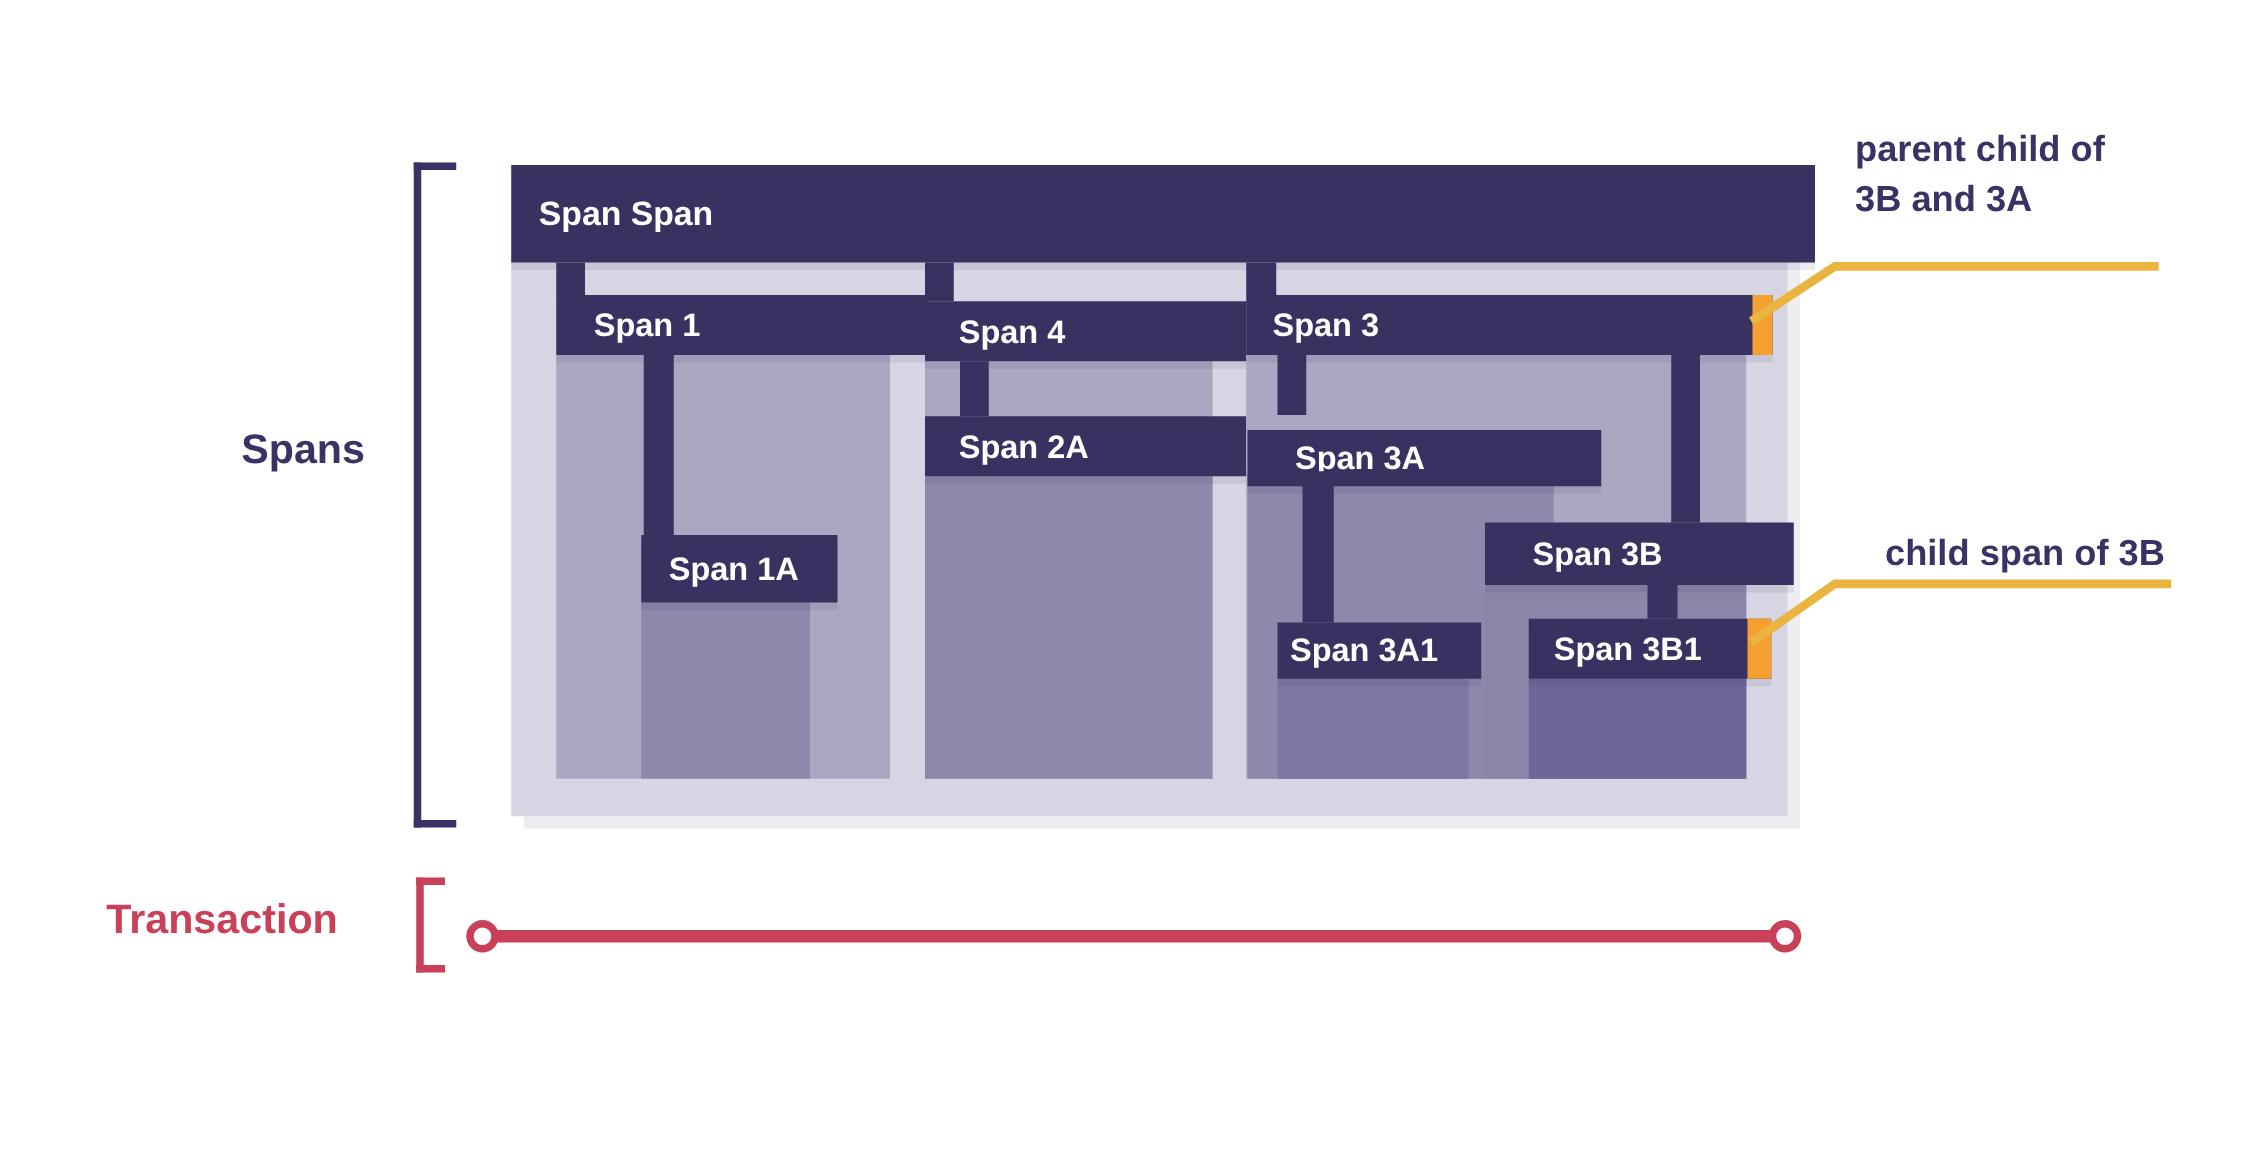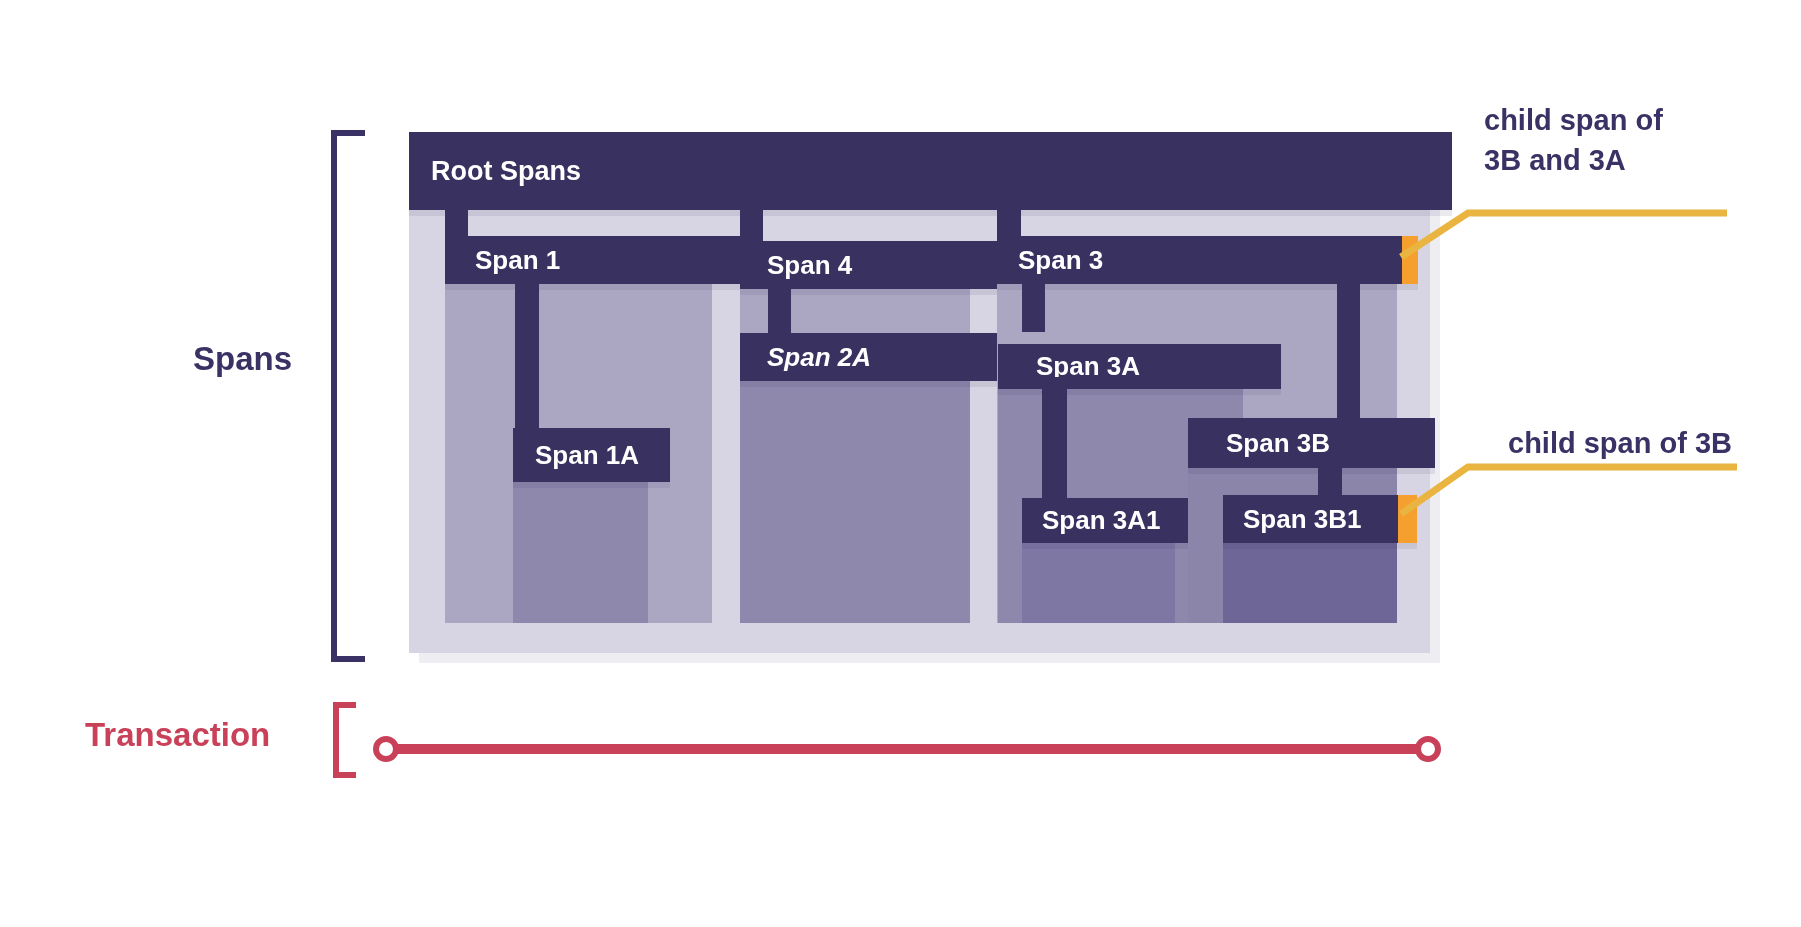--- a/index.html
+++ b/index.html
@@ -56,60 +56,60 @@
 
   <div id="spans-label" class="side-label">Spans</div>
   <div id="spans-bracket"></div>
 
   <div id="transaction-label" class="side-label">Transaction</div>
   <div id="transaction-bracket"></div>
 
   <div id="panel">
 
     <div class="bar" style="left:0;top:0;width:1021px;height:78px;padding-left:22px;font-size:27px;">
-      <span class="lbl">Root Spans</span>
+      <span class="lbl">Span Span</span>
     </div>
 
     <div class="conn" style="left:36px;top:78px;width:23px;height:26px;"></div>
     <div class="body l1" style="left:36px;top:152px;width:267px;height:339px;"></div>
     <div class="bar" style="left:36px;top:104px;width:267px;height:48px;padding-left:30px;">
       <span class="lbl">Span 1</span>
     </div>
     <div class="conn" style="left:106px;top:152px;width:24px;height:144px;"></div>
     <div class="body l2" style="left:104px;top:350px;width:135px;height:141px;"></div>
     <div class="bar" style="left:104px;top:296px;width:135px;height:54px;padding-left:22px;">
       <span class="lbl">Span 1A</span>
     </div>
 
     <div class="conn" style="left:331px;top:78px;width:23px;height:31px;"></div>
     <div class="body l1" style="left:331px;top:157px;width:230px;height:334px;"></div>
     <div class="bar" style="left:331px;top:109px;width:230px;height:48px;padding-left:27px;">
       <span class="lbl">Span 4</span>
     </div>
     <div class="conn" style="left:359px;top:157px;width:23px;height:44px;"></div>
     <div class="body l2" style="left:331px;top:249px;width:230px;height:242px;"></div>
-    <div class="bar" style="left:331px;top:201px;width:230px;height:48px;padding-left:27px;font-style:italic;">
+    <div class="bar" style="left:331px;top:201px;width:230px;height:48px;padding-left:27px;">
       <span class="lbl">Span 2A</span>
     </div>
 
     <div class="conn" style="left:588px;top:78px;width:24px;height:26px;"></div>
     <div class="body l1" style="left:588px;top:152px;width:400px;height:339px;"></div>
     <div class="bar" style="left:588px;top:104px;width:400px;height:48px;padding-left:21px;">
       <span class="lbl">Span 3</span>
       <span class="tip" style="width:16px;"></span>
     </div>
 
     <div class="conn" style="left:613px;top:152px;width:23px;height:48px;"></div>
     <div class="body l2" style="left:589px;top:245px;width:245px;height:246px;"></div>
     <div class="bar" style="left:589px;top:212px;width:245px;height:45px;padding-left:38px;">
       <span class="lbl">Span 3A</span>
     </div>
     <div class="conn" style="left:633px;top:245px;width:25px;height:121px;"></div>
     <div class="body l3" style="left:613px;top:411px;width:153px;height:80px;"></div>
-    <div class="bar" style="left:613px;top:366px;width:153px;height:45px;padding-left:20px;">
+    <div class="bar" style="left:613px;top:366px;width:153px;height:45px;padding-left:10px;">
       <span class="lbl">Span 3A1</span>
     </div>
 
     <div class="conn" style="left:928px;top:152px;width:23px;height:134px;"></div>
     <div class="body l3b" style="left:779px;top:336px;width:209px;height:155px;"></div>
     <div class="bar" style="left:779px;top:286px;width:209px;height:50px;padding-left:38px;">
       <span class="lbl">Span 3B</span>
     </div>
     <div class="conn" style="left:909px;top:336px;width:24px;height:27px;"></div>
     <div class="body l4" style="left:814px;top:411px;width:174px;height:80px;"></div>
@@ -119,21 +119,21 @@
     </div>
 
   </div>
 
   <svg id="callout-svg" width="1801" height="927" viewBox="0 0 1801 927">
     <polyline points="1401,257 1468,213 1727,213"></polyline>
     <polyline points="1401,514 1468,467 1737,467"></polyline>
   </svg>
 
   <div class="annotation" style="left:1484px;top:100px;">
-    <div>child span of</div>
+    <div>parent child of</div>
     <div>3B and 3A</div>
   </div>
   <div class="annotation" style="left:1484px;top:423px;margin-left:24px;">child span of 3B</div>
 
   <div id="transaction-line"></div>
   <div id="endpoint-left" class="endpoint"></div>
   <div id="endpoint-right" class="endpoint"></div>
 
 </div>
 

